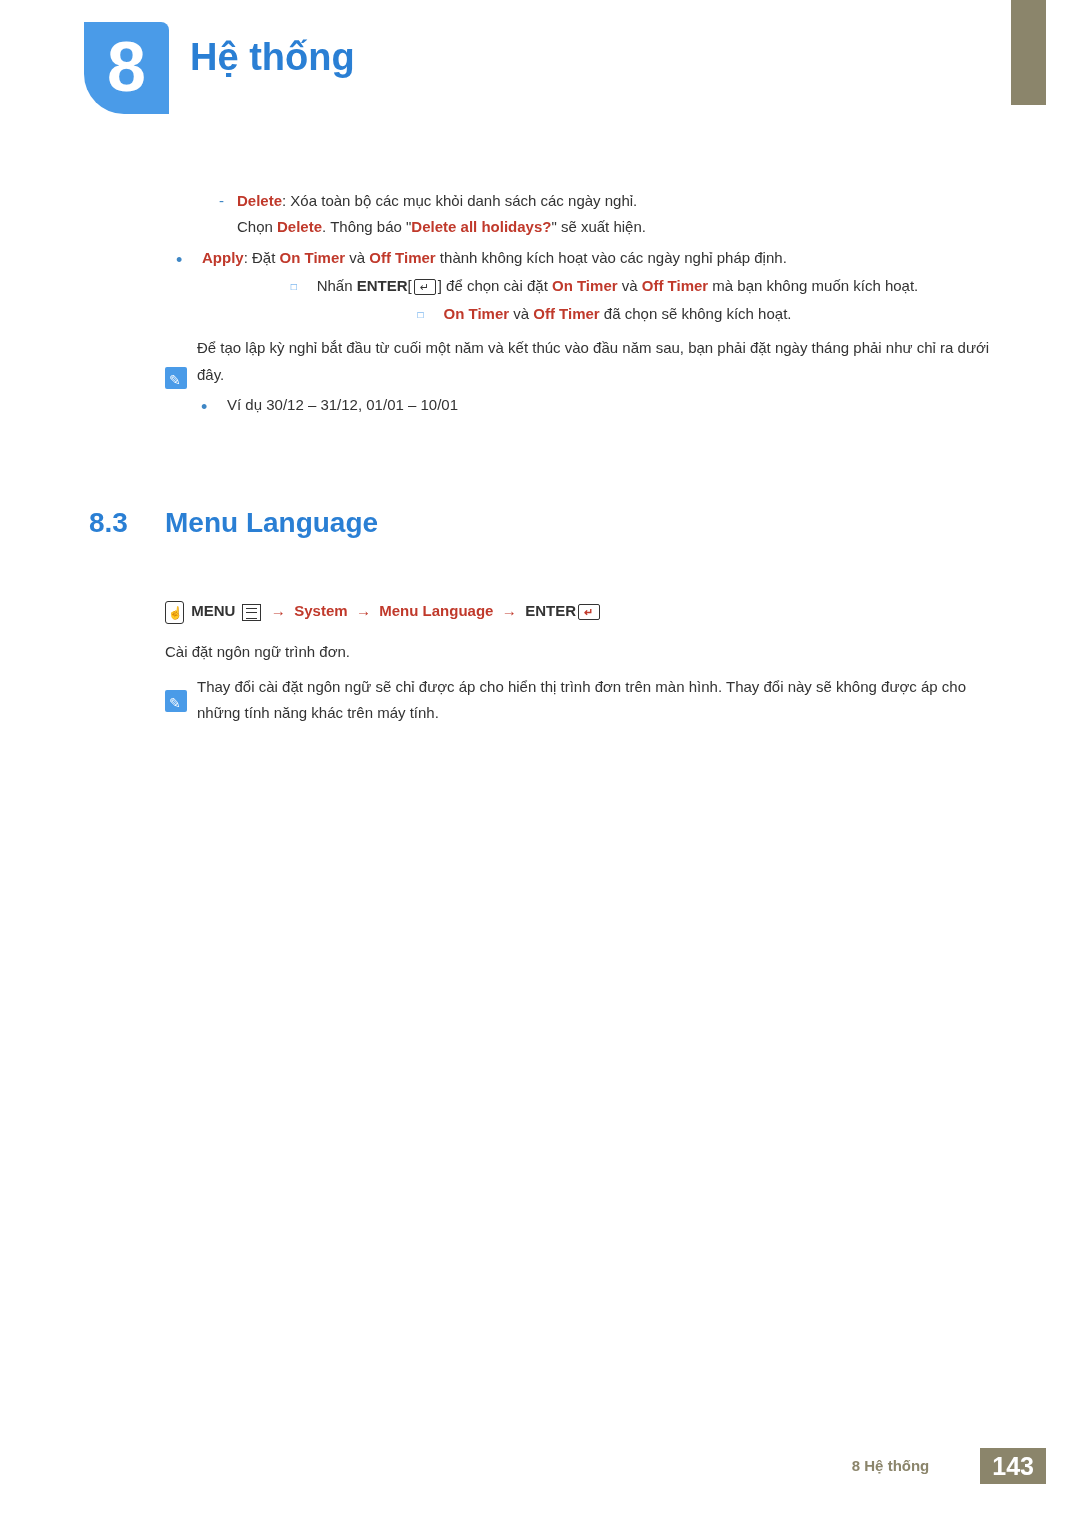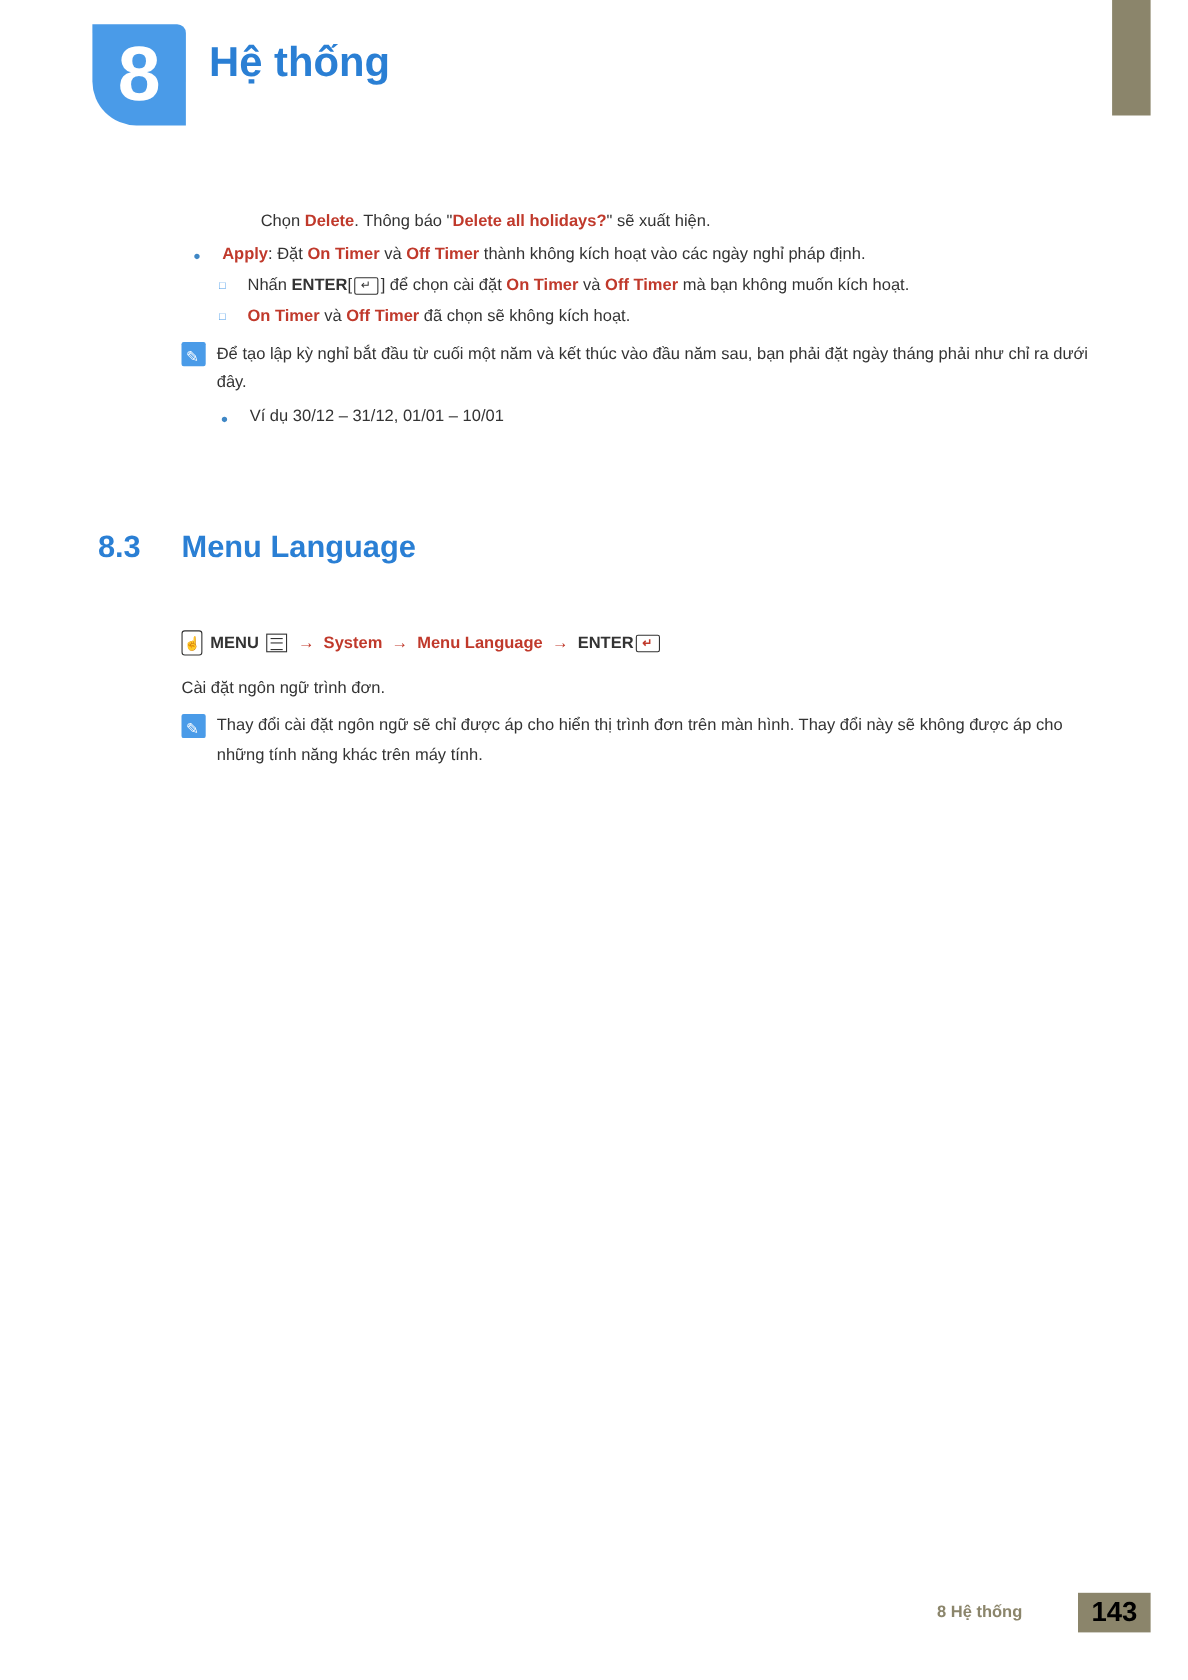--- a/index.html
+++ b/index.html
@@ -85,22 +85,23 @@
   .sq::before {
     content: "□";
     color: #4a9be8;
     font-size: 10px;
     position: absolute;
     margin-left: -26px;
     top: 5px;
   }
   .sq {
     position: relative;
-    margin-left: 60px;
+    margin-left: 80px;
     margin-top: 2px;
+    text-align: center;
   }
   .bold-red { color: #c0392b; font-weight: bold; }
   .bold { font-weight: bold; }
   .note-icon {
     display: inline-block;
     width: 22px;
     height: 22px;
     background: #4a9be8;
     vertical-align: top;
     position: relative;
@@ -112,20 +113,21 @@
     color: #fff;
     font-size: 14px;
     position: absolute;
     left: 4px;
     top: 1px;
   }
   .note-row {
     display: flex;
     margin-top: 10px;
     margin-left: 0px;
+    align-items: center;
   }
   .note-text {
     flex: 1;
     margin-top: -2px;
   }
   .section-hdr {
     margin-top: 80px;
     margin-left: -76px;
     display: flex;
     align-items: flex-end;
@@ -220,39 +222,42 @@
   }
   .footer-text {
     color: #8b856b;
     font-size: 15px;
     font-weight: bold;
     padding-right: 12px;
     align-self: center;
   }
   .footer-page {
     background: #8b856b;
-    color: #000000;
+    color: #ffffff;
     font-size: 25px;
     font-weight: bold;
     padding: 1px 12px 0 12px;
     line-height: 35px;
   }
 </style>
 </head>
 <body>
 
 <div class="olive-bar"></div>
 
 <div class="chapter-badge">
   <div class="num">8</div>
 </div>
 <div class="chapter-title">Hệ thống</div>
 
 <div class="content">
 
+  <div class="nested dash">
+    <span class="bold-red">Delete</span><span>: Xóa toàn bộ các mục khỏi danh sách các ngày nghỉ.</span>
+  </div>
   <div class="nested">
     <span>Chọn </span><span class="bold-red">Delete</span><span>. Thông báo "</span><span class="bold-red">Delete all holidays?</span><span>" sẽ xuất hiện.</span>
   </div>
 
   <div class="bullet-dot">
     <span class="bold-red">Apply</span><span>: Đặt </span><span class="bold-red">On Timer</span><span> và </span><span class="bold-red">Off Timer</span><span> thành không kích hoạt vào các ngày nghỉ pháp định.</span>
   </div>
 
   <div class="sq">
     <span>Nhấn </span><span class="bold">ENTER</span>[<span class="enter-icon"></span>]<span> để chọn cài đặt </span><span class="bold-red">On Timer</span><span> và </span><span class="bold-red">Off Timer</span><span> mà bạn không muốn kích hoạt.</span>

